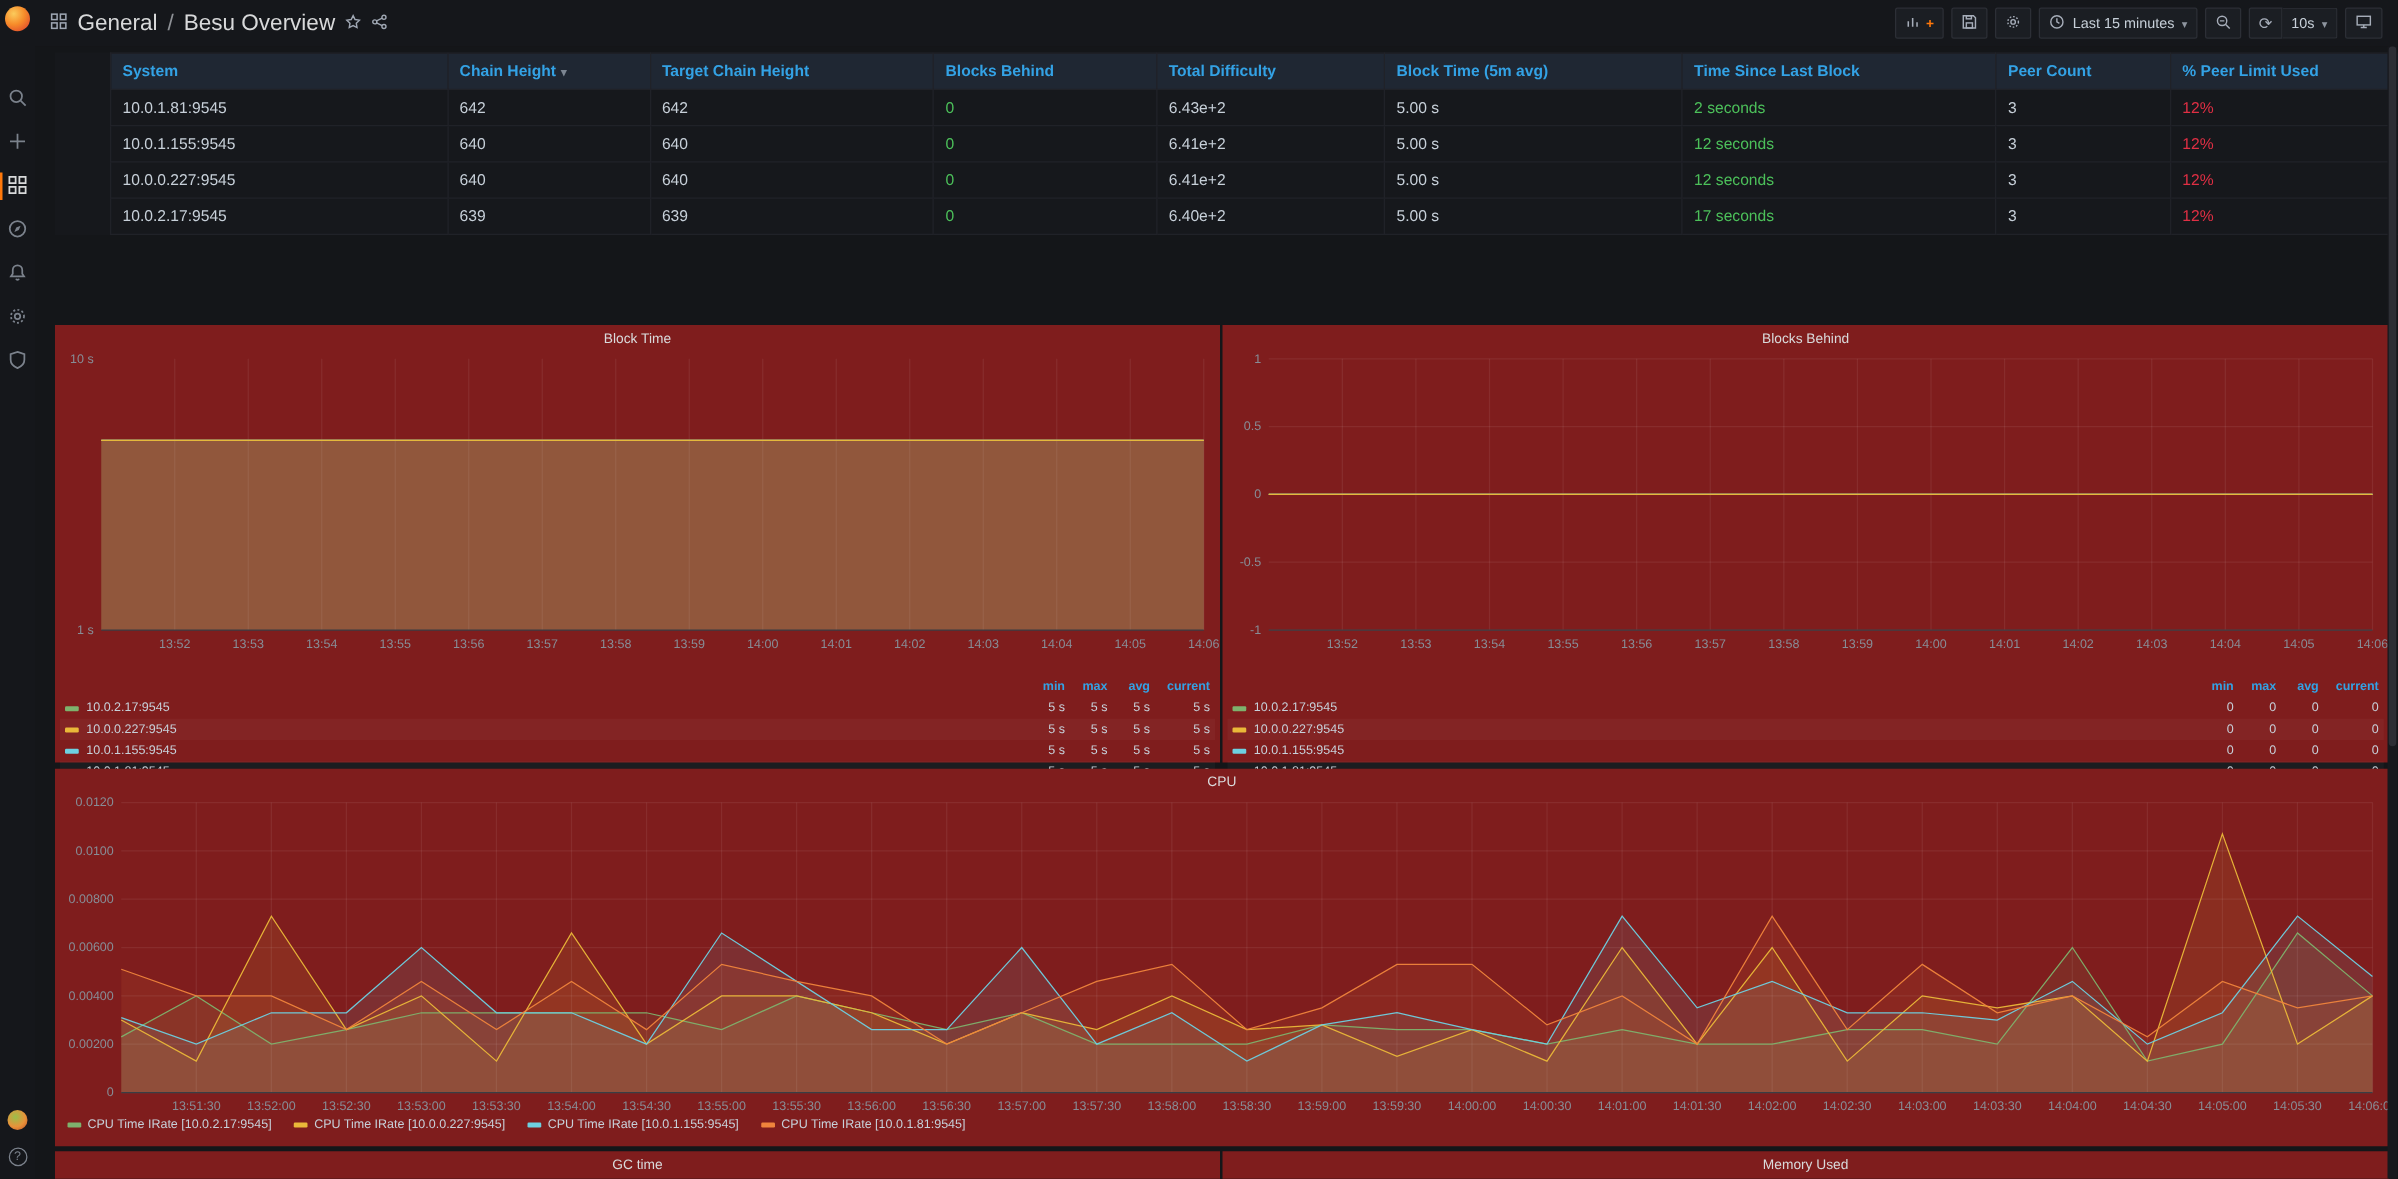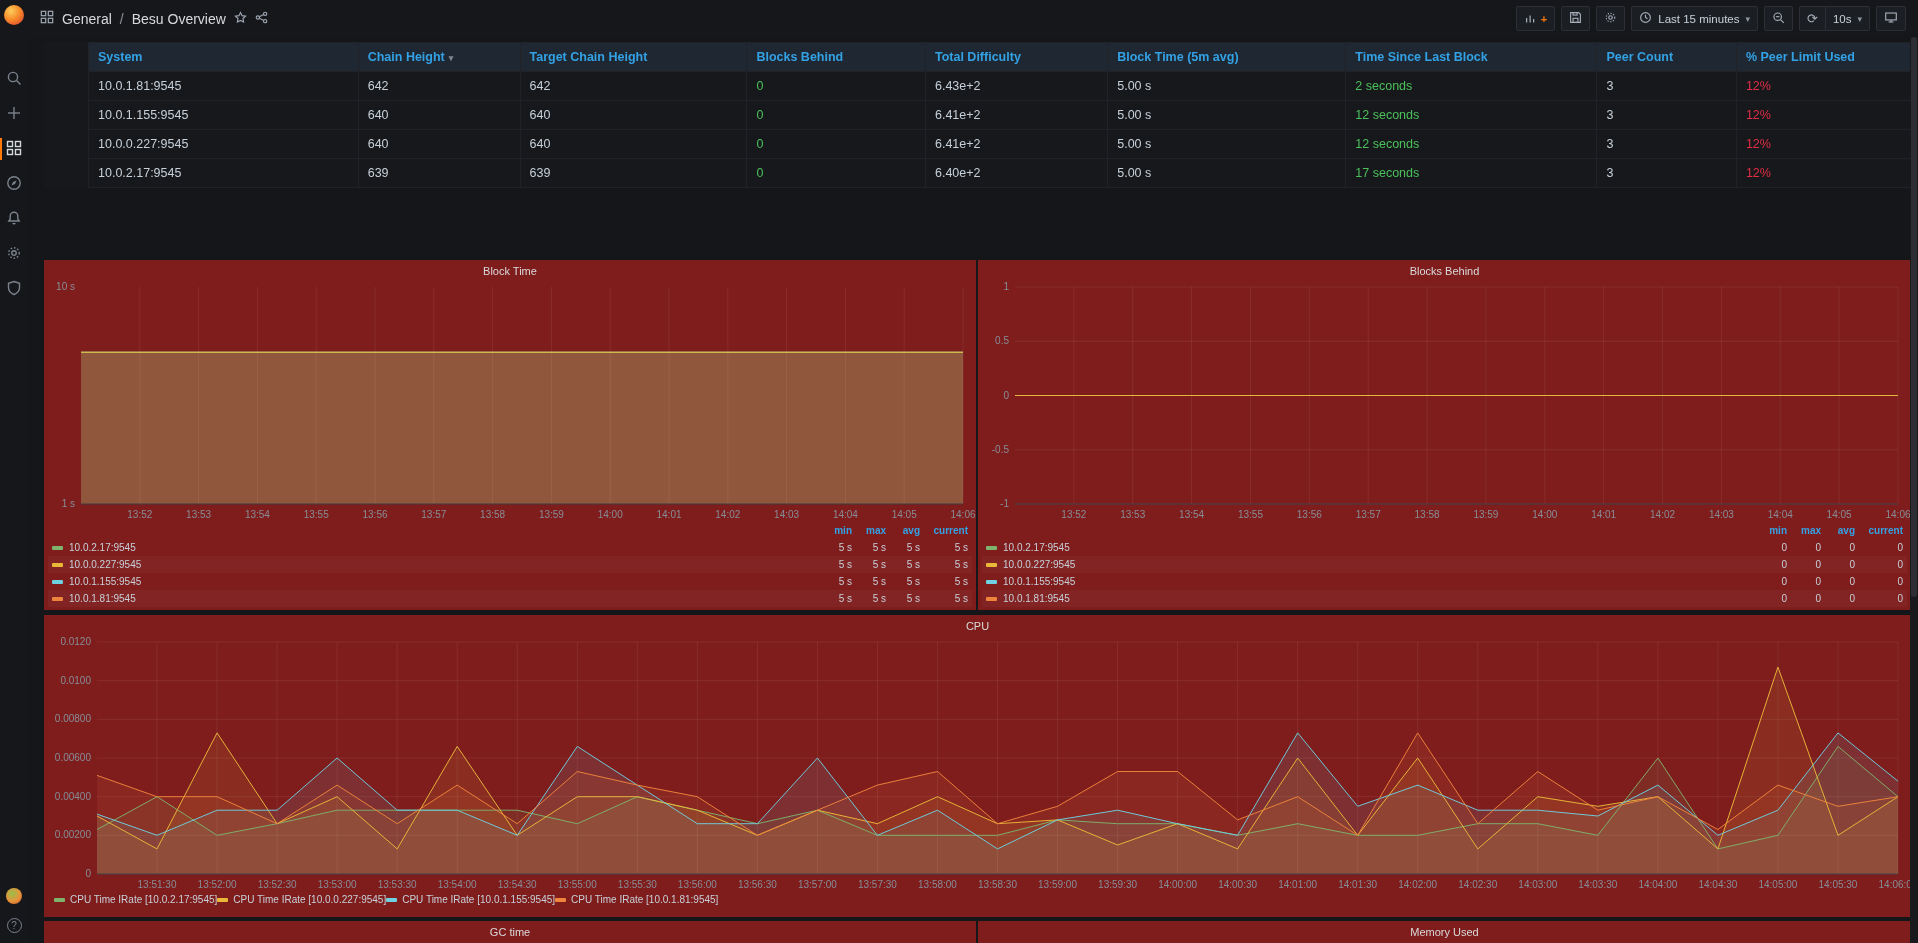--- a/index.html
+++ b/index.html
@@ -18,21 +18,21 @@
   .side-icons-top { margin-top:40px; display:flex; flex-direction:column; gap:17px; align-items:center; width:100%; }
   .side-item { width:100%; height:18px; display:flex; align-items:center; justify-content:center; position:relative; cursor:pointer; }
   .side-item svg { stroke:#7b828c; fill:none; stroke-width:1.4; }
   .side-item.active::before { content:""; position:absolute; left:0; top:-2px; width:2px; height:22px; background:#ff780a; }
   .side-item.active svg { stroke:#d8d9da; }
   .side-bottom { position:absolute; bottom:10px; left:0; width:28px; display:flex; flex-direction:column; gap:14px; align-items:center; }
   .avatar { width:16px; height:16px; border-radius:50%; background:radial-gradient(circle at 40% 35%, #9abf4a 0%, #e8923a 55%, #c75f28 90%); cursor:pointer; }
   .help-circle { width:15px; height:15px; border-radius:50%; border:1.2px solid #7b828c; color:#7b828c; font-size:10px; display:flex; align-items:center; justify-content:center; cursor:pointer; }
   
   .topbar { position:absolute; left:28px; top:0; right:0; height:37px; background:#15171b; display:flex; align-items:center; justify-content:space-between; padding:0 12px; z-index:4; }
-  .crumb { display:flex; align-items:center; gap:8px; font-size:14px; }
+  .crumb { display:flex; align-items:center; gap:8px; font-size:18px; }
   .crumb svg { stroke:#9fa7b3; fill:none; stroke-width:1.4; }
   .crumb .sep { color:#8e9196; }
   .crumb .star svg, .crumb .share svg { cursor:pointer; }
   .tb-right { display:flex; align-items:center; gap:6px; }
   .tb-btn { height:25px; border:1px solid #2c2f36; background:#1b1e23; border-radius:2px; display:flex; align-items:center; padding:0 7px; gap:6px; color:#c7d0d9; font-size:11.5px; cursor:pointer; }
   .tb-btn svg { stroke:#a6adb9; fill:none; stroke-width:1.4; }
   .tb-group { display:flex; }
   .tb-group .tb-btn:first-child { border-radius:2px 0 0 2px; }
   .tb-group .tb-btn:last-child { border-radius:0 2px 2px 0; border-left:none; }
   .caret { font-size:9px; color:#8e959f; }
@@ -49,29 +49,29 @@
   #panel-mem     { left:978px; top:921px; width:933px; height:26px; }
   
   table { width:100%; border-collapse:collapse; table-layout:fixed;margin-left:44px; }
   th { background:#1f2733; color:#33a2e5; text-align:left; font-size:12.5px; font-weight:600; padding:7px 9px; border:1px solid #202228; cursor:pointer; white-space:nowrap; }
   td { background:#16181c; color:#c7d0d9; font-size:12.5px; padding:7px 9px; border:1px solid #202228; height:28px; }
   td.c-green { color:#4cc05a; }
   td.c-red   { color:#e02f44; }
   .sort-caret { font-size:9px; color:#7c8692; margin-left:4px; }
   
   .plot-svg { display:block; }
-  .legend-table { padding:0 4px; margin-top:0; }
+  .legend-table { padding:0 4px; margin-top:19px; }
   .lt-row { display:grid; grid-template-columns:1fr 34px 34px 34px 48px; align-items:center; height:17px; padding:0 4px; font-size:10px; }
   .lt-row:nth-child(odd):not(.lt-head) { background:rgba(255,255,255,0.03); }
   .lt-head { color:#33a2e5; font-weight:600; }
   .lt-head span { text-align:right; }
   .lt-name { display:flex; align-items:center; gap:6px; color:#c7d0d9; cursor:pointer; }
   .swatch { width:11px; height:4px; border-radius:1px; display:inline-block; }
   .lt-val { text-align:right; color:#c7d0d9; }
-  .legend-inline { display:flex; padding:2px 10px; align-items:center; }
+  .legend-inline { display:flex; gap:18px; padding:2px 10px; align-items:center; }
   .li-item { display:flex; align-items:center; gap:5px; font-size:10px; color:#c7d0d9; cursor:pointer; }
   
   .scrollbar { position:absolute; right:0; top:37px; width:8px; bottom:0; background:#17191d; }
   .scroll-thumb { position:absolute; top:0; left:1px; width:6px; height:560px; background:#2c2e34; border-radius:3px; }
 </style>
 </head>
 <body>
 
 <div class="sidebar">
   <div class="logo">

